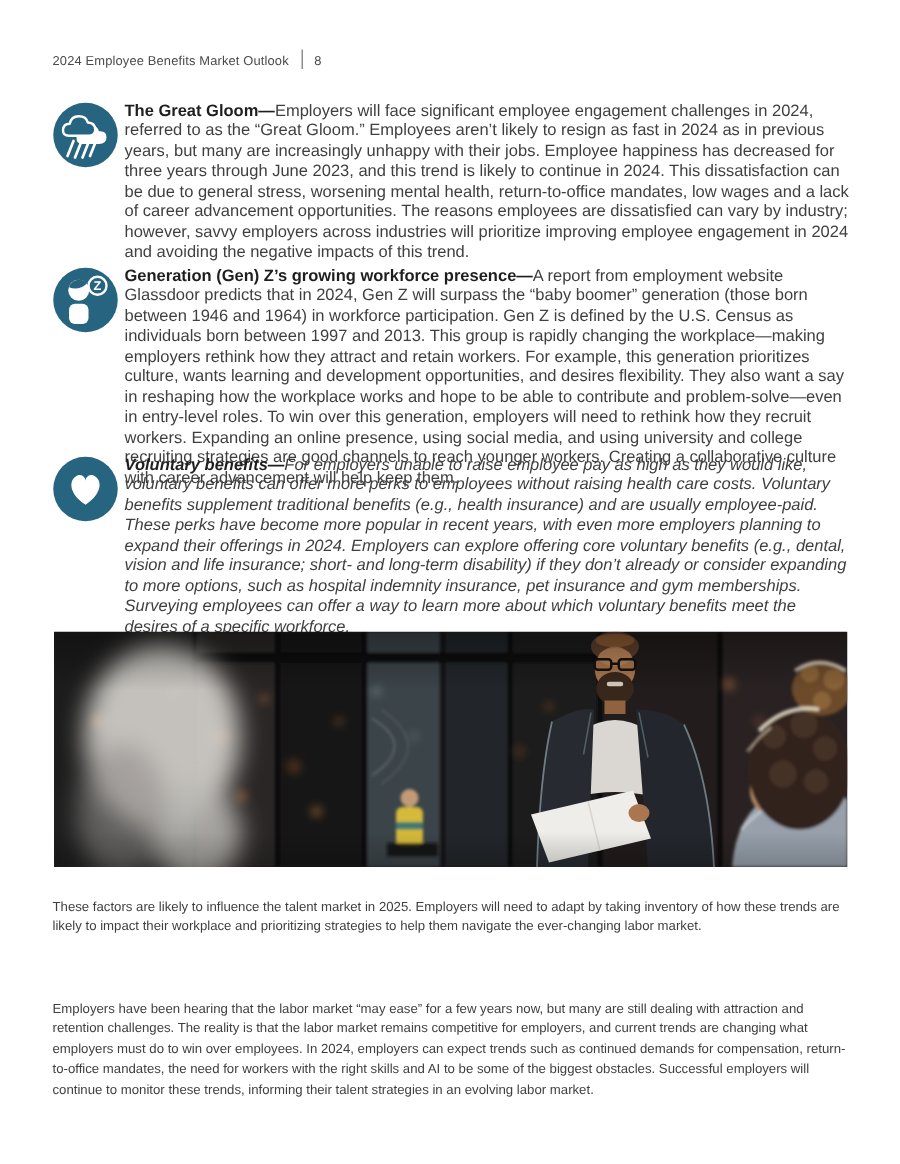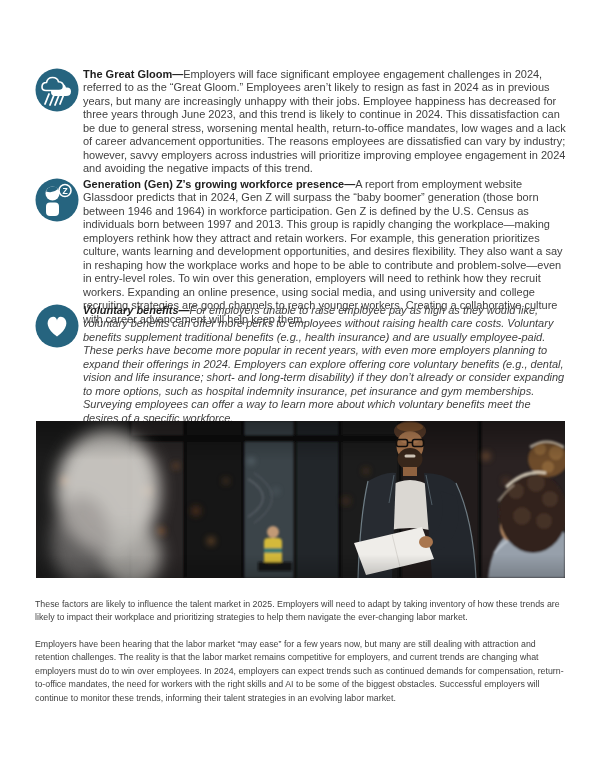--- a/index.html
+++ b/index.html
@@ -18,27 +18,32 @@
   .icon-circle{flex:0 0 44px;width:44px;height:44px;}
   .trend-text{margin:0;width:484px;font-size:11px;line-height:13.45px;color:#3f3f3f;text-align:left;}
   .lead{font-weight:bold;color:#1e1e1e;}
   
   .photo{position:absolute;left:36px;top:421px;width:529px;height:157px;margin:0;overflow:hidden;}
   .photo svg{display:block;width:100%;height:100%;}
   
   .closing{position:absolute;left:35px;width:533px;margin:0;font-size:8.8px;line-height:13.4px;
            color:#3f3f3f;text-align:left;}
   .closing.c1{top:598px;}
-  .closing.c2{top:638px;}
+  .closing.c2{top:666px;}
 </style>
 </head>
 <body>
 
 <div class="page">
 
+  <header class="pg-header">
+    <span class="pg-title">2024 Employee Benefits Market Outlook</span>
+    <span class="pg-divider"></span>
+    <span class="pg-num">8</span>
+  </header>
 
   <section class="trend s1">
     <div class="icon-circle">
       <svg viewBox="0 0 44 44" width="44" height="44" aria-hidden="true">
         <circle cx="22" cy="22" r="21.5" fill="#26647F"></circle>
         <path d="M16 24 q0 -4 4 -4 q1 -4.5 5.5 -4.5 q4.5 0 5.5 4 q5 -0.5 5 4 q0 4.5 -5 4.5 l-11 0 q-4 0 -4 -4 z" fill="#ffffff"></path>
         <path d="M7 19 q0 -4.5 4.5 -4.5 q1 -5 6 -5 q5 0 6 4.2 q5 0.3 5 4.8 q0 4 -4.5 4 l-13 0 q-4 0 -4 -3.5 z" fill="#26647F" stroke="#ffffff" stroke-width="1.6" stroke-linejoin="round"></path>
         <g stroke="#ffffff" stroke-width="1.8" stroke-linecap="round">
           <line x1="14" y1="26" x2="10" y2="36"></line>
           <line x1="19" y1="27" x2="15" y2="37"></line>

